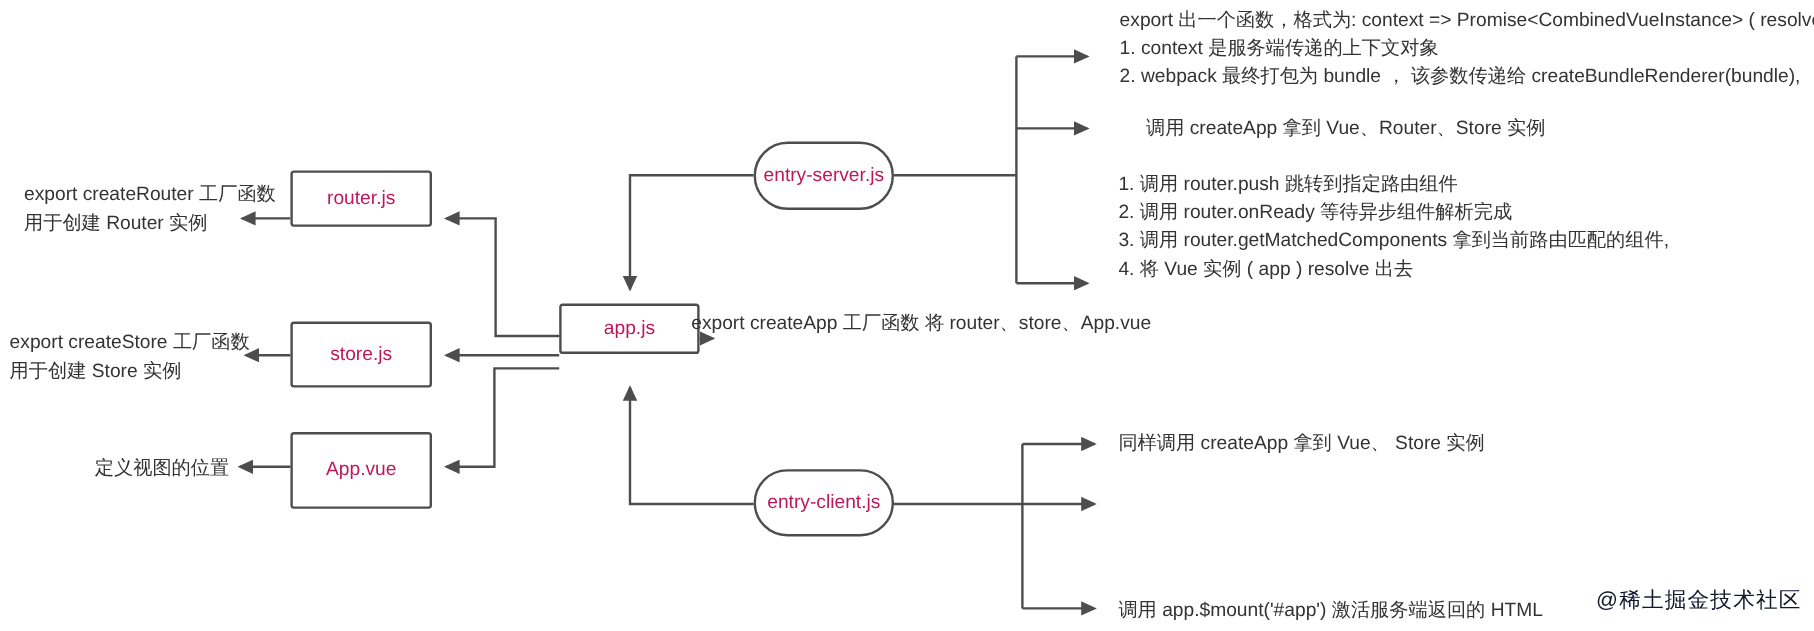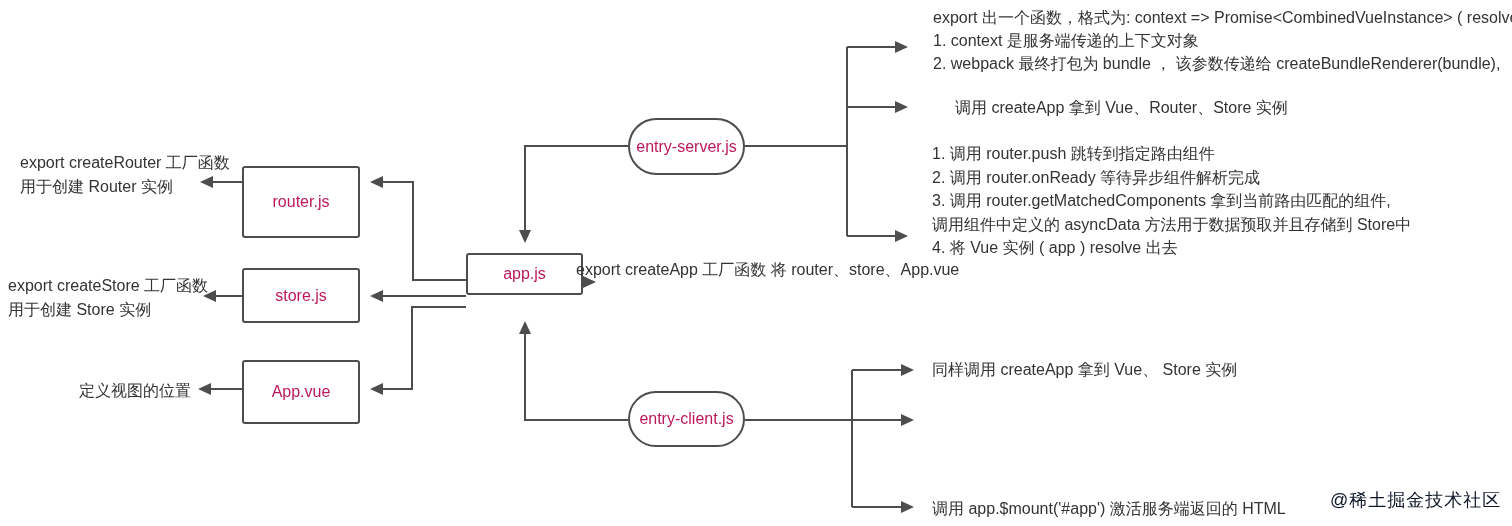--- a/index.html
+++ b/index.html
@@ -50,21 +50,21 @@
       <path d="M 847 107 L 906 107" marker-end="url(#arr)"></path>
       <path d="M 847 236 L 906 236" marker-end="url(#arr)"></path>
 
       <path d="M 745 420 L 852 420 M 852 370 L 852 507"></path>
       <path d="M 852 370 L 912 370" marker-end="url(#arr)"></path>
       <path d="M 852 420 L 912 420" marker-end="url(#arr)"></path>
       <path d="M 852 507 L 912 507" marker-end="url(#arr)"></path>
     </g>
   </svg>
 
-  <div class="node" style="left:242px;top:166px;width:118px;height:72px;">
+  <div class="node" style="left:242px;top:142px;width:118px;height:47px;">
     <span>router.js</span>
   </div>
   <div class="node" style="left:242px;top:268px;width:118px;height:55px;">
     <span>store.js</span>
   </div>
   <div class="node" style="left:242px;top:360px;width:118px;height:64px;">
     <span>App.vue</span>
   </div>
   <div class="node" style="left:466px;top:253px;width:117px;height:42px;">
     <span>app.js</span>
@@ -93,21 +93,20 @@
   <div class="note" style="left:933px;top:6px;">
     <div>export 出一个函数，格式为: context =&gt; Promise&lt;CombinedVueInstance&gt; ( resolve( app ) )</div>
     <div>1.  context 是服务端传递的上下文对象</div>
     <div>2.  webpack 最终打包为 bundle ， 该参数传递给 createBundleRenderer(bundle),</div>
   </div>
   <div class="note" style="left:955px;top:96px;">调用 createApp 拿到 Vue、Router、Store 实例</div>
   <div class="note steps" style="left:932px;top:142px;">
     <div>1. 调用 router.push 跳转到指定路由组件</div>
     <div>2. 调用 router.onReady 等待异步组件解析完成</div>
     <div>3. 调用 router.getMatchedComponents 拿到当前路由匹配的组件,</div>
-    <div>调用组件中定义的 asyncData 方法用于数据预取并且存储到 Store中</div>
     <div>4. 将 Vue 实例 ( app ) resolve 出去</div>
   </div>
 
   <div class="note" style="left:932px;top:358px;">同样调用 createApp 拿到 Vue、 Store 实例</div>
   <div class="note" style="left:932px;top:497px;">调用 app.$mount('#app') 激活服务端返回的 HTML</div>
 
   <div class="watermark" style="left:1330px;top:488px;">@稀土掘金技术社区</div>
 
 </div>
 

